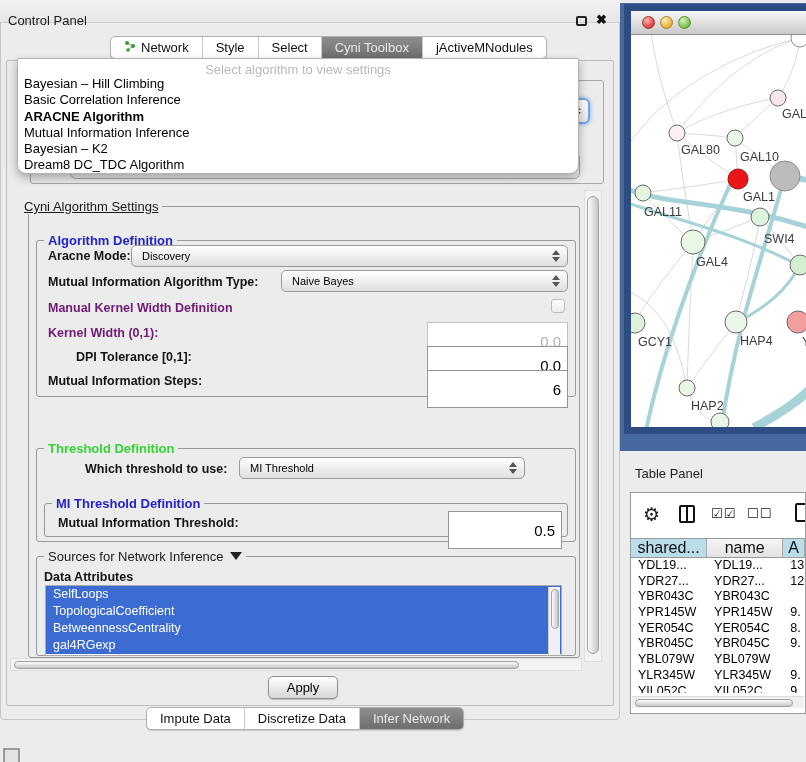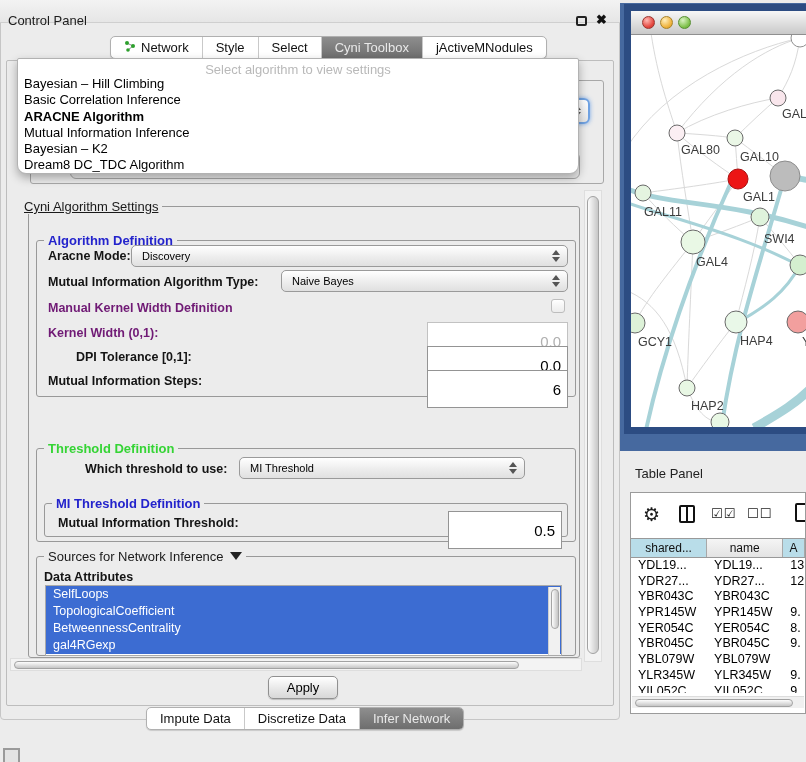--- a/index.html
+++ b/index.html
@@ -110,21 +110,21 @@
   .tb-icon { position:absolute; color:#1a1a1a; }
   #icon-gear { left:12px; top:10px; font-size:19px; font-family:"DejaVu Sans",sans-serif; }
   #icon-columns { left:48px; top:12px; width:16px; height:18px; border:2px solid #111; border-radius:2px; }
   #icon-columns:before { content:""; position:absolute; left:5px; top:0; width:2px; height:14px; background:#111; }
   #icon-checks, #icon-unchecks { font-size:13px; letter-spacing:1px; font-family:"DejaVu Sans",sans-serif; }
   #icon-checks { left:80px; top:13px; }
   #icon-unchecks { left:116px; top:13px; }
   #icon-page { left:164px; top:10px; width:15px; height:19px; border:2px solid #111; border-radius:2px; background:#fff; }
   #tbl-header { position:absolute; left:0; top:45px; width:100%; height:20px; display:flex;
                 border-top:1px solid #999; border-bottom:1px solid #999; }
-  .th { font-size:12px; color:#111; display:flex; align-items:center; justify-content:center;
+  .th { font-size:16px; color:#111; display:flex; align-items:center; justify-content:center;
         border-right:1px solid #a8a8a8; height:100%; overflow:hidden; white-space:nowrap; }
   .th.hl { background:#b9dde9; }
   .th.norm { background:linear-gradient(#f5f5f5,#e3e3e3); }
   #tbl-rows { position:absolute; left:0; top:65px; width:100%; height:135px; overflow:hidden; }
   .tr { display:flex; height:15.7px; }
   .td { font-size:12.5px; color:#000; padding-left:7px; white-space:nowrap; overflow:hidden; }
   .td.c0, .td.c1 { width:77px; }
   .td.c2 { width:22px; }
   #tbl-hsb { position:absolute; left:1px; top:203px; width:172px; height:12px; background:#f0f0f0; border-top:1px solid #ddd; }
   #tbl-hsb .sb-thumb-h { position:absolute; left:3px; top:2px; width:158px; height:8px; }

